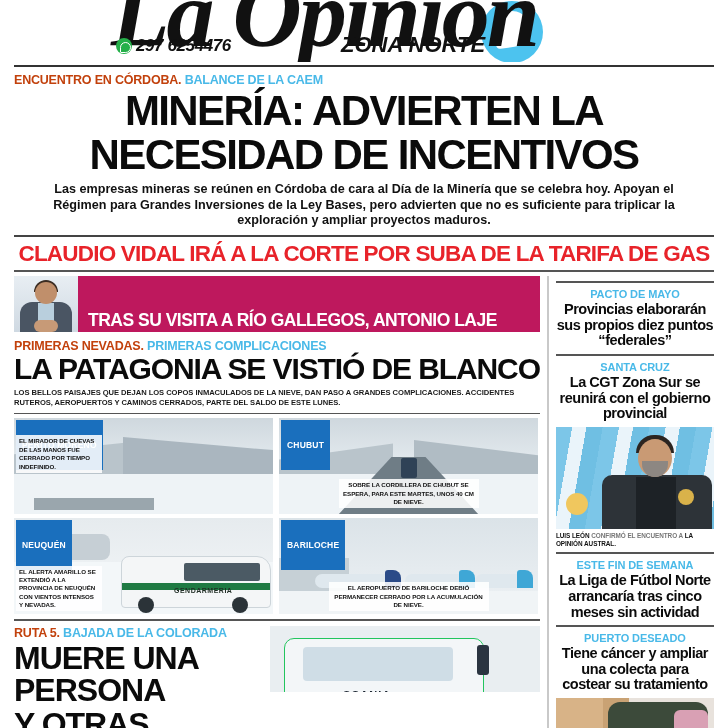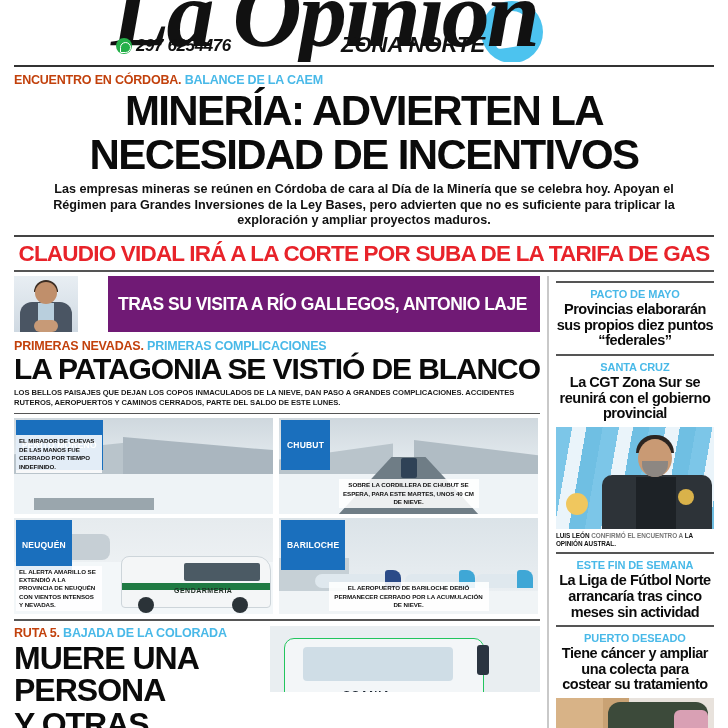--- a/index.html
+++ b/index.html
@@ -103,22 +103,22 @@
   }
   .laje-photo .shirt {
     position:absolute; left:24px; top:27px; width:16px; height:24px;
     background:#b9cfdd;
   }
   .laje-photo .hands {
     position:absolute; left:20px; top:44px; width:24px; height:12px;
     background:#c79a77; border-radius:6px;
   }
   .laje-band {
-    flex: 1; background: #701a75; color: #fff; display: flex;
-    flex-direction: column; justify-content: center; padding: 2px 8px 2px 10px; margin-left: 30px;
+    flex: 1; background: #be185d; color: #fff; display: flex;
+    flex-direction: column; justify-content: flex-end; padding: 2px 8px 2px 10px;
   }
   .laje-band .l {
     font-weight: 700; font-size: 17.5px; line-height: 1.06; letter-spacing: -0.5px;
     text-transform: uppercase; white-space: nowrap;
   }
 
   
   .pat-kicker { margin-top: 7px; }
   .pat-head {
     font-weight: 700; font-size: 30px; line-height: 1; letter-spacing: -1.1px;

